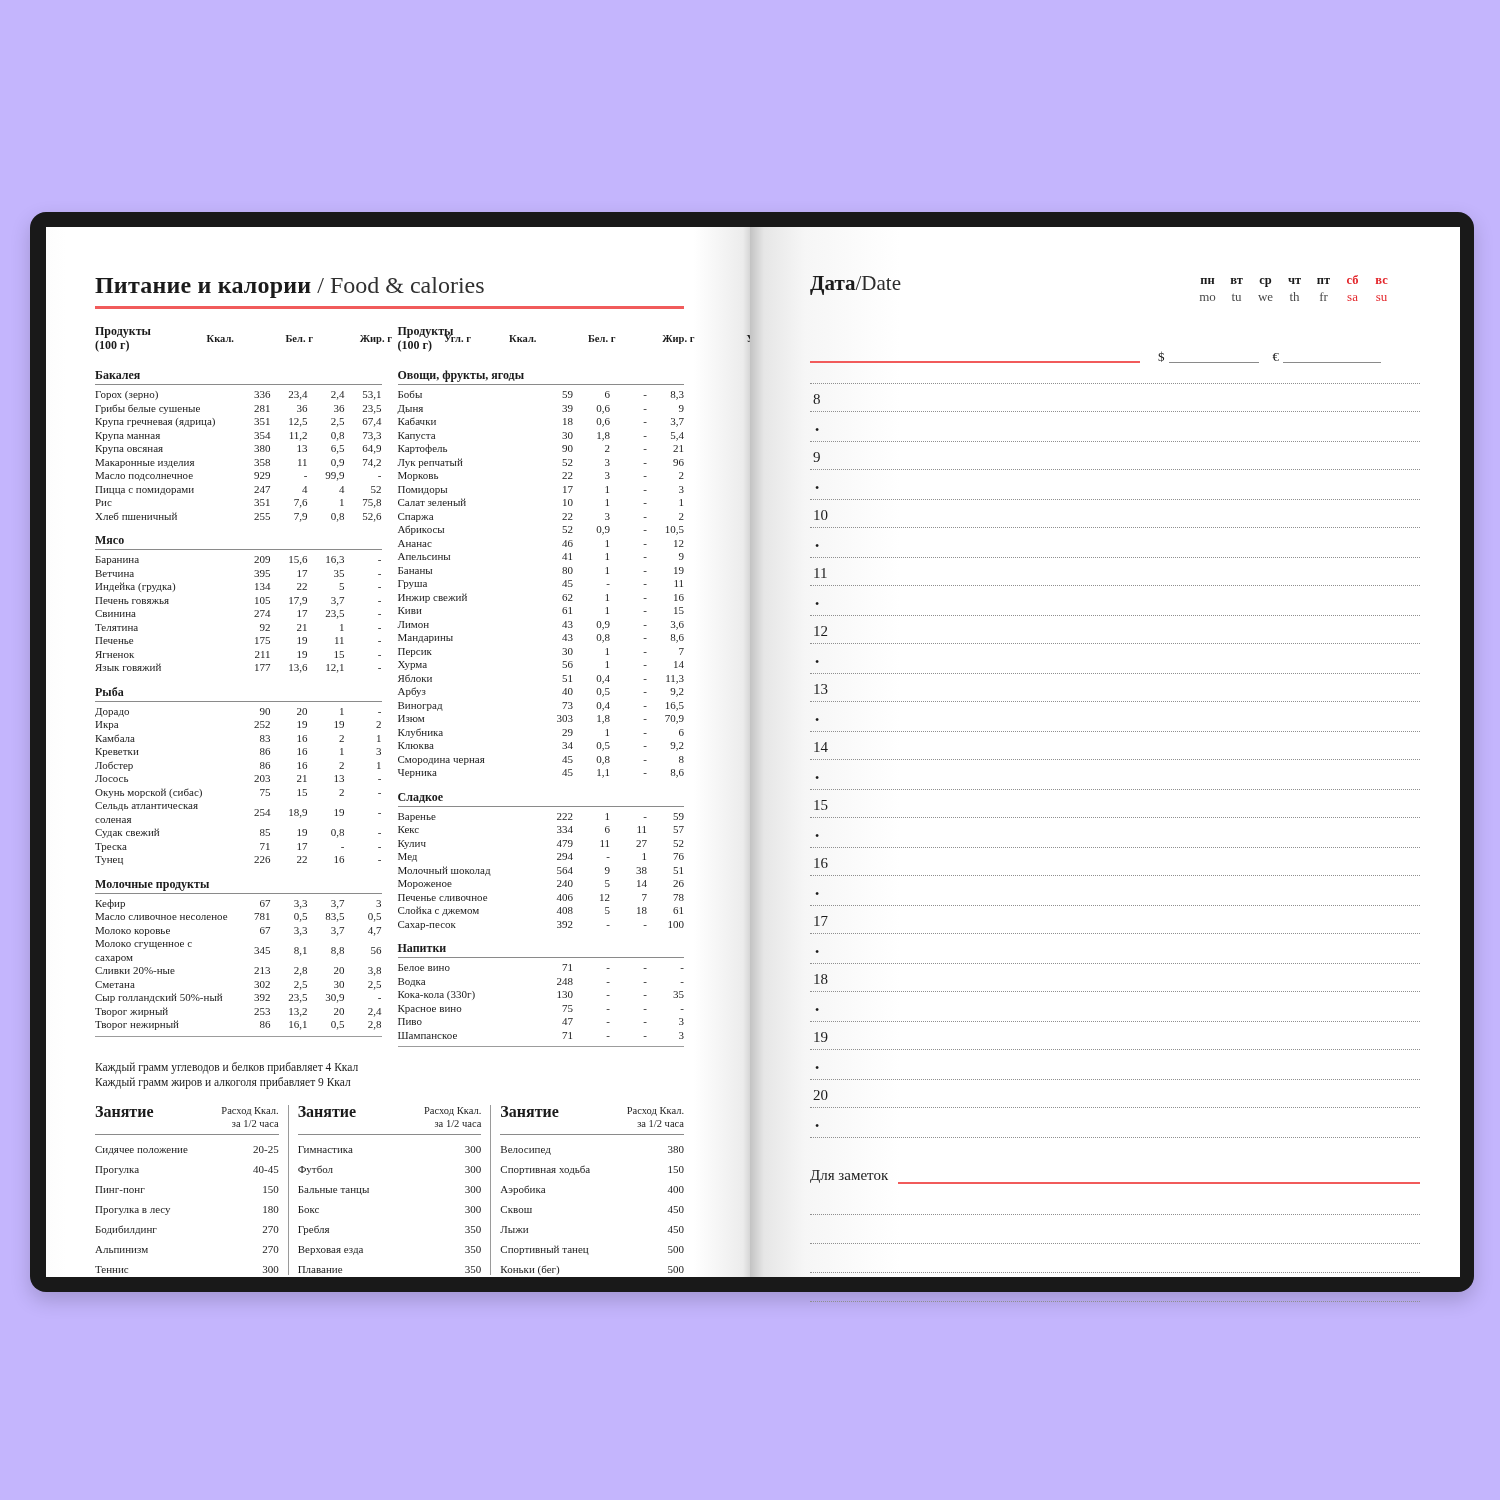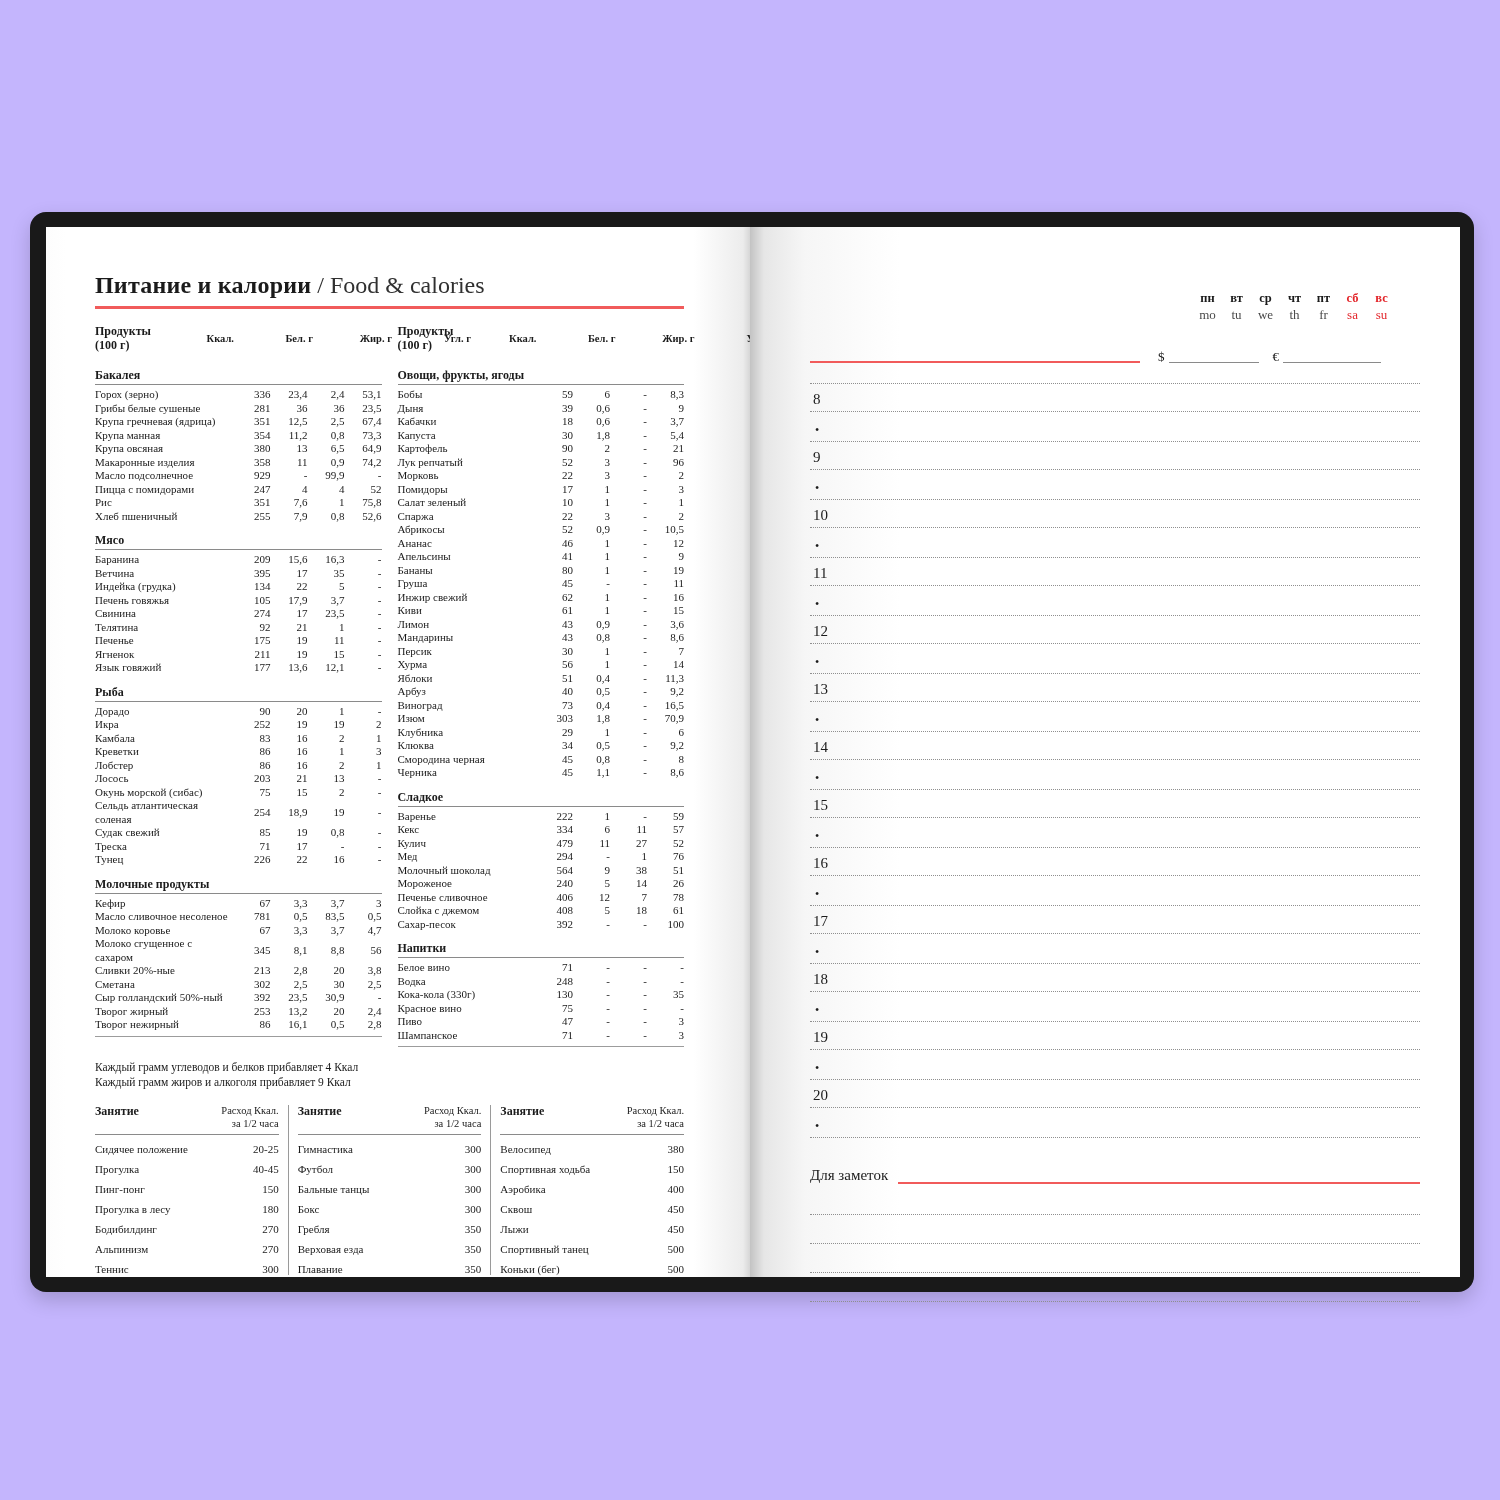--- a/index.html
+++ b/index.html
@@ -31,31 +31,31 @@
   .food-sec-title{font-weight:bold;font-size:12px;line-height:14px;padding-bottom:2px;
     border-bottom:1px solid #8a8a8a;margin-bottom:3px;}
   .food-group .food-section:last-child{border-bottom:1px solid #9c9c9c;padding-bottom:4px;}
   .footnotes{margin-top:13px;font-size:11.5px;line-height:15px;}
   .act-cols{display:flex;margin-top:15px;}
   .act-col{flex:1;min-width:0;padding:0 9px;border-left:1px solid #9a9a9a;}
   .act-col:first-child{border-left:none;padding-left:0;}
   .act-col:last-child{padding-right:0;}
   .act-head{display:flex;justify-content:space-between;align-items:flex-start;
     border-bottom:1px solid #8a8a8a;padding-bottom:4px;}
-  .act-head-label{font-weight:bold;font-size:12px;line-height:13px;}
+  .act-head-label{font-weight:bold;font-size:16px;line-height:13px;}
   .act-head-value{text-align:right;font-size:10.5px;line-height:12.5px;color:#222;}
   .act-row{display:flex;justify-content:space-between;font-size:11px;line-height:12px;margin-top:8px;}
   .act-val{text-align:right;padding-left:6px;flex-shrink:0;}
 
   
   .r-head{position:relative;height:52px;}
   .r-title{font-size:21px;line-height:24px;}
   .r-title .t-ru{font-weight:bold;}
   .r-title .t-en{font-weight:normal;color:#2c2c2c;}
-  .days{position:absolute;right:24px;top:20px;display:grid;grid-template-columns:repeat(7,29px);
+  .days{position:absolute;right:24px;top:2px;display:grid;grid-template-columns:repeat(7,29px);
     grid-auto-rows:16px;text-align:center;}
   .day-ru{font-weight:bold;font-size:12.5px;}
   .day-en{font-size:13px;color:#4a4a4a;}
   .day-red{color:#e3262b !important;}
   .money-row{display:flex;align-items:flex-end;margin-top:24px;height:16px;}
   .redline{width:330px;border-bottom:2.5px solid #f15b5b;height:12px;}
   .cur{font-size:13px;line-height:13px;margin-left:18px;}
   .cur2{margin-left:14px;}
   .fill-line{border-bottom:1.3px solid #8a8a8a;height:11px;margin-left:4px;}
   .fl1{width:90px;}
@@ -822,20 +822,23 @@
             <div class="act-row">
               <div class="act-name">Коньки (бег)</div>
               <div class="act-val">500</div>
             </div>
           </div>
         </div>
     </section>
 
     <section class="page page-right">
       <div class="r-head">
+        <div class="r-title">
+          <span class="t-ru">Дата</span><span class="t-en">/Date</span>
+        </div>
         <div class="days" id="days">
             <div class="day-ru">пн</div>
             <div class="day-ru">вт</div>
             <div class="day-ru">ср</div>
             <div class="day-ru">чт</div>
             <div class="day-ru">пт</div>
             <div class="day-ru day-red">сб</div>
             <div class="day-ru day-red">вс</div>
             <div class="day-en">mo</div>
             <div class="day-en">tu</div>

